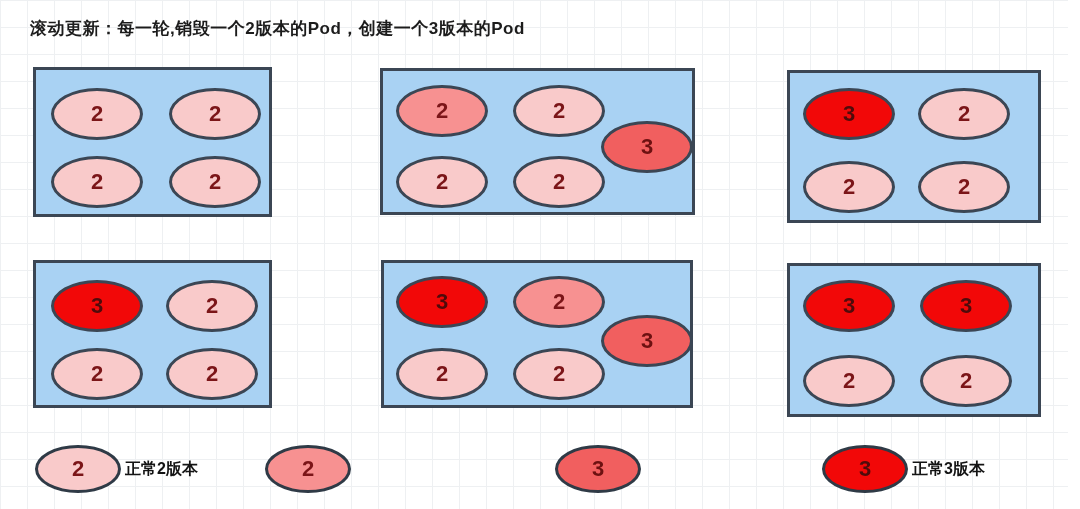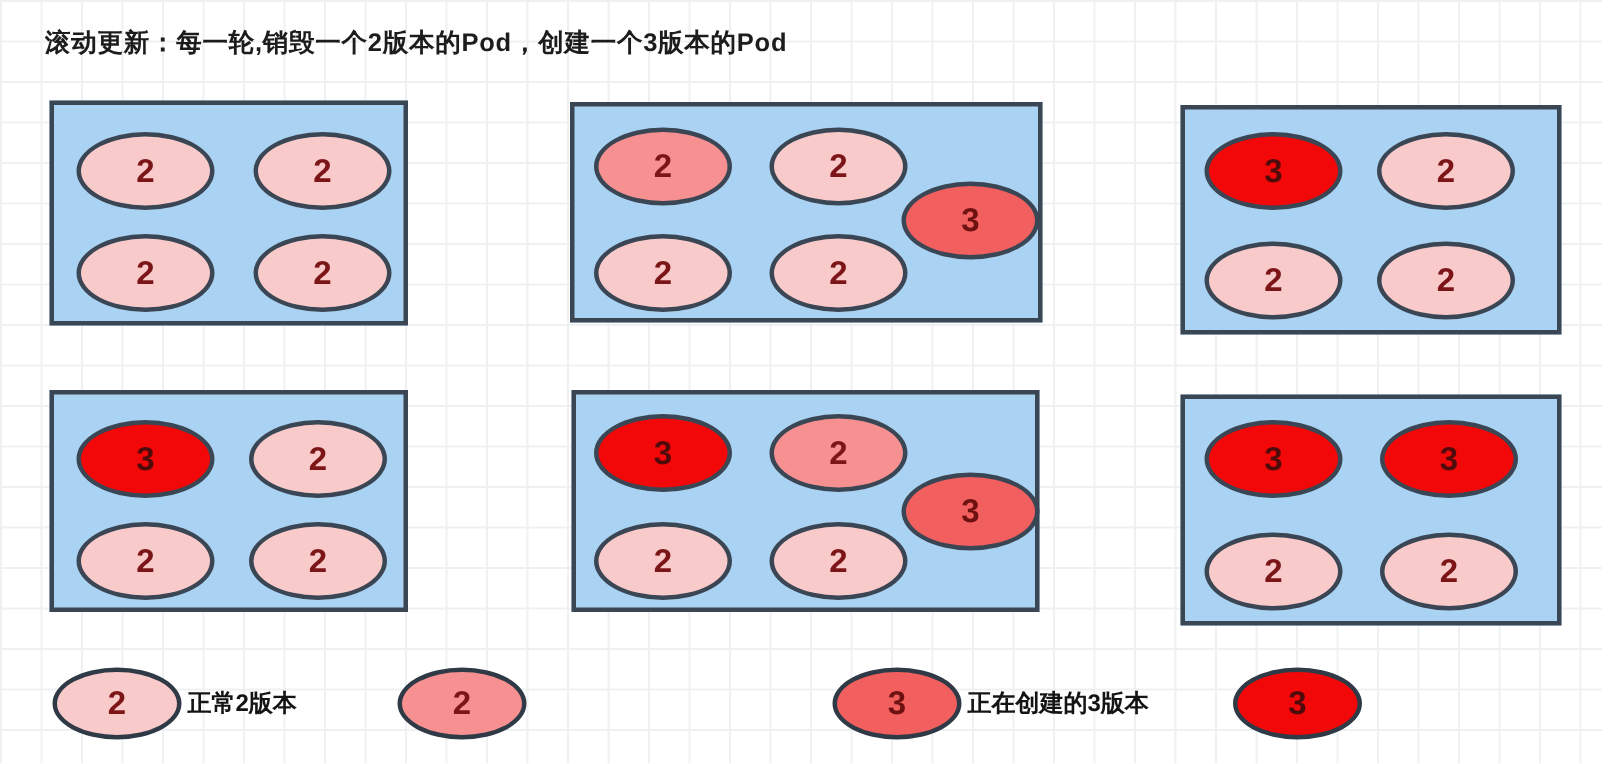--- a/index.html
+++ b/index.html
@@ -118,19 +118,19 @@
   <div id="legend">
       <div class="legend-item" style="left: 35px; top: 445px;">
         <div class="legend-swatch" style="width: 86px; height: 48px; background: rgb(249, 202, 202); color: rgb(123, 21, 24);">2</div>
         <span class="legend-label">正常2版本</span>
       </div>
       <div class="legend-item" style="left: 265px; top: 445px;">
         <div class="legend-swatch" style="width: 86px; height: 48px; background: rgb(247, 145, 145); color: rgb(123, 21, 24);">2</div>
       </div>
       <div class="legend-item" style="left: 555px; top: 445px;">
         <div class="legend-swatch" style="width: 86px; height: 48px; background: rgb(241, 95, 95); color: rgb(109, 17, 17);">3</div>
-        <span class="legend-label">正在创建的3版本</span>
       </div>
       <div class="legend-item" style="left: 822px; top: 445px;">
         <div class="legend-swatch" style="width: 86px; height: 48px; background: rgb(242, 8, 8); color: rgb(79, 11, 11);">3</div>
+        <span class="legend-label">正常3版本</span>
       </div>
     </div>
 </div>
 
 </body></html>

